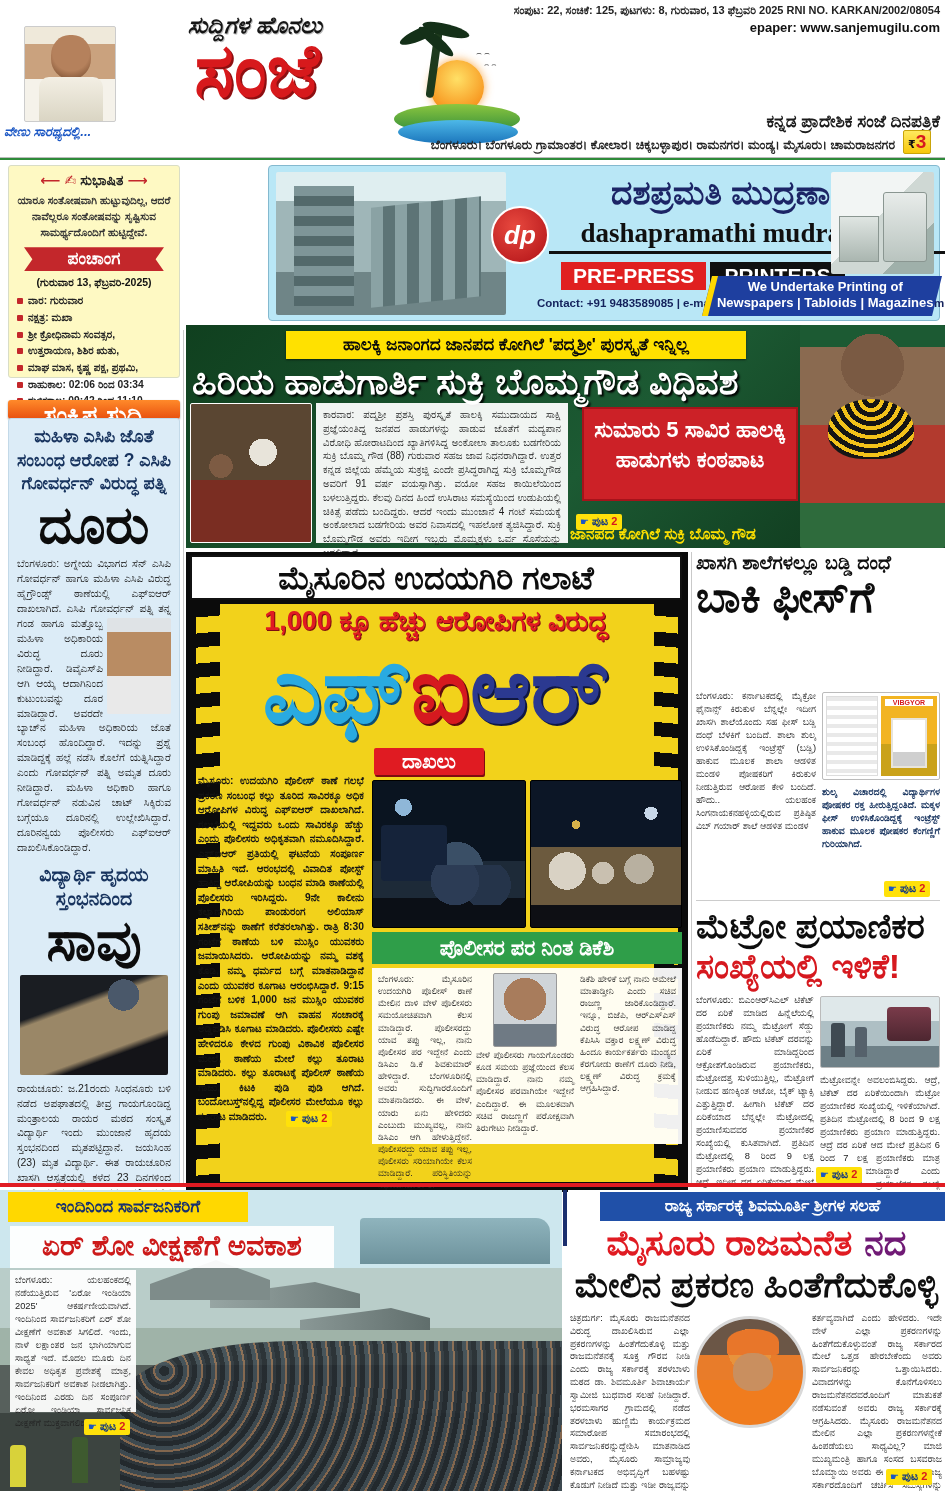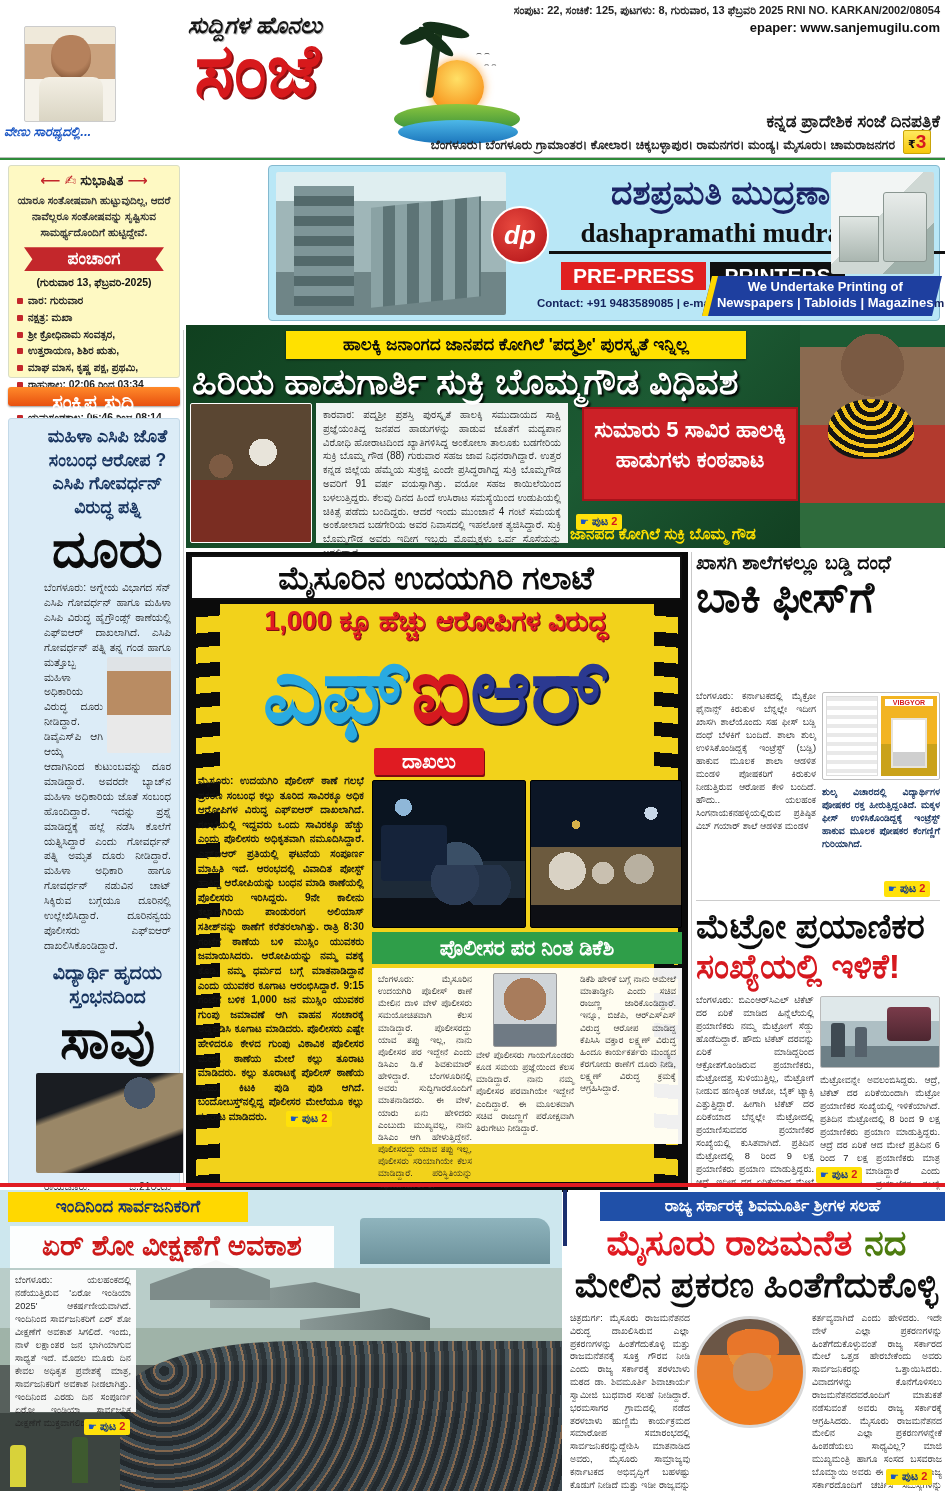--- a/index.html
+++ b/index.html
@@ -130,23 +130,23 @@
       <div><span class="bullet"></span><span>ನಕ್ಷತ್ರ: ಮಖಾ</span></div>
       <div><span class="bullet"></span><span>ಶ್ರೀ ಕ್ರೋಧಿನಾಮ ಸಂವತ್ಸರ,</span></div>
       <div><span class="bullet"></span><span>ಉತ್ತರಾಯಣ, ಶಿಶಿರ ಋತು,</span></div>
       <div><span class="bullet"></span><span>ಮಾಘ ಮಾಸ, ಕೃಷ್ಣ ಪಕ್ಷ, ಪ್ರಥಮಿ,</span></div>
       <div><span class="bullet"></span><span>ರಾಹುಕಾಲ: 02:06 ರಿಂದ 03:34</span></div>
       <div><span class="bullet"></span><span>ಗುಳಿಕಕಾಲ: 09:42 ರಿಂದ 11:10</span></div>
       <div><span class="bullet"></span><span>ಯಮಗಂಡಕಾಲ: 06:46 ರಿಂದ 08:14</span></div>
     </div>
   </div>
 
-  <div class="abs brief-banner center" style="left:8px;top:387px;width:172px;height:19px;font-size:20px;line-height:30px;">ಸಂಕ್ಷಿಪ್ತ ಸುದ್ದಿ</div>
-
-  <div class="abs blue-panel" style="left:8px;top:418px;width:172px;height:767px;padding-left:27px;">
+  <div class="abs brief-banner center" style="left:8px;top:400px;width:172px;height:19px;font-size:24px;line-height:30px;">ಸಂಕ್ಷಿಪ್ತ ಸುದ್ದಿ</div>
+
+  <div class="abs blue-panel" style="left:8px;top:418px;width:172px;height:767px;">
 
     <div class="center b" style="margin:6px 4px 0;font-size:17.5px;line-height:1.35;color:#17335e;">ಮಹಿಳಾ ಎಸಿಪಿ ಜೊತೆ ಸಂಬಂಧ ಆರೋಪ ? ಎಸಿಪಿ ಗೋವರ್ಧನ್ ವಿರುದ್ಧ ಪತ್ನಿ</div>
     <div class="center b" style="font-size:52px;line-height:1.05;color:#0c0c0c;margin-top:2px;">ದೂರು</div>
     <div class="kn-body just" style="margin:4px 8px 0;color:#222;">
       <span>ಬೆಂಗಳೂರು: ಅಗ್ನೇಯ ವಿಭಾಗದ ಸೆನ್ ಎಸಿಪಿ ಗೋವರ್ಧನ್ ಹಾಗೂ ಮಹಿಳಾ ಎಸಿಪಿ ವಿರುದ್ಧ ಹೈಗ್ರೌಂಡ್ಸ್ ಠಾಣೆಯಲ್ಲಿ ಎಫ್‌ಐಆರ್ ದಾಖಲಾಗಿದೆ. ಎಸಿಪಿ ಗೋವರ್ಧನ್ ಪತ್ನಿ ತನ್ನ</span>
       <span class="photo" style="position:relative;float:right;width:64px;height:96px;margin:2px 0 2px 4px;display:block;
             background:linear-gradient(180deg,#dfe3e6 0 15%,#b98c63 15% 60%,#e9e9e9 60%);"></span>
       <span>ಗಂಡ ಹಾಗೂ ಮತ್ತೊಬ್ಬ ಮಹಿಳಾ ಅಧಿಕಾರಿಯ ವಿರುದ್ಧ ದೂರು ನೀಡಿದ್ದಾರೆ. ಡಿವೈಎಸ್‌ಪಿ ಆಗಿ ಆಯ್ಕೆ ಆದಾಗಿನಿಂದ ಕುಟುಂಬವನ್ನು</span>
       <span>ದೂರ ಮಾಡಿದ್ದಾರೆ. ಅವರದೇ ಬ್ಯಾಚ್‌ನ ಮಹಿಳಾ ಅಧಿಕಾರಿಯ ಜೊತೆ ಸಂಬಂಧ ಹೊಂದಿದ್ದಾರೆ. ಇದನ್ನು ಪ್ರಶ್ನೆ ಮಾಡಿದ್ದಕ್ಕೆ ಹಲ್ಲೆ ನಡೆಸಿ ಕೊಲೆಗೆ ಯತ್ನಿಸಿದ್ದಾರೆ ಎಂದು ಗೋವರ್ಧನ್ ಪತ್ನಿ ಅಮೃತ ದೂರು ನೀಡಿದ್ದಾರೆ. ಮಹಿಳಾ ಅಧಿಕಾರಿ ಹಾಗೂ ಗೋವರ್ಧನ್ ನಡುವಿನ ಚಾಟ್ ಸಿಕ್ಕಿರುವ ಬಗ್ಗೆಯೂ ದೂರಿನಲ್ಲಿ ಉಲ್ಲೇಖಿಸಿದ್ದಾರೆ. ದೂರಿನನ್ವಯ ಪೊಲೀಸರು ಎಫ್‌ಐಆರ್ ದಾಖಲಿಸಿಕೊಂಡಿದ್ದಾರೆ.</span>
     </div>
@@ -294,21 +294,21 @@
     <div class="abs" style="left:84px;top:226px;">
       <span class="pageref"><span class="hand">☛</span> <span>ಪುಟ</span> <span class="num">2</span></span>
     </div>
   </div>
 
   <div class="abs" style="left:563px;top:1190px;width:4px;height:56px;background:#1b2f6e;"></div>
 
   <div class="abs" style="left:568px;top:1190px;width:377px;height:301px;background:#fff;">
     <div class="bluekicker abs center" style="left:32px;top:2px;width:345px;height:29px;font-size:16px;line-height:28px;">ರಾಜ್ಯ ಸರ್ಕಾರಕ್ಕೆ ಶಿವಮೂರ್ತಿ ಶ್ರೀಗಳ ಸಲಹೆ</div>
     <div class="abs center b" style="left:0;top:34px;width:377px;font-size:35px;line-height:1.1;">
-      <span style="color:#e01b22;">ಮೈಸೂರು ರಾಜಮನೆತ</span><span style="color:#4d7c0f;margin-left:12px;">ನದ</span>
+      <span style="color:#e01b22;">ಮೈಸೂರು ರಾಜಮನೆತ</span><span style="color:#701a75;margin-left:12px;">ನದ</span>
     </div>
     <div class="abs center b" style="left:0;top:76px;width:377px;font-size:35px;line-height:1.1;color:#101010;">ಮೇಲಿನ ಪ್ರಕರಣ ಹಿಂತೆಗೆದುಕೊಳ್ಳಿ</div>
     <div class="abs just" style="left:2px;top:122px;width:120px;height:172px;font-size:9.3px;line-height:1.38;color:#222;">ಚಿತ್ರದುರ್ಗ: ಮೈಸೂರು ರಾಜಮನೆತನದ ವಿರುದ್ಧ ದಾಖಲಿಸಿರುವ ಎಲ್ಲಾ ಪ್ರಕರಣಗಳನ್ನು ಹಿಂತೆಗೆದುಕೊಳ್ಳಿ ಮತ್ತು ರಾಜಮನೆತನಕ್ಕೆ ಸೂಕ್ತ ಗೌರವ ನೀಡಿ ಎಂದು ರಾಜ್ಯ ಸರ್ಕಾರಕ್ಕೆ ತರಳಬಾಳು ಮಠದ ಡಾ. ಶಿವಮೂರ್ತಿ ಶಿವಾಚಾರ್ಯ ಸ್ವಾಮೀಜಿ ಬುಧವಾರ ಸಲಹೆ ನೀಡಿದ್ದಾರೆ. ಭರಮಸಾಗರ ಗ್ರಾಮದಲ್ಲಿ ನಡೆದ ತರಳಬಾಳು ಹುಣ್ಣಿಮೆ ಕಾರ್ಯಕ್ರಮದ ಸಮಾರೋಪ ಸಮಾರಂಭದಲ್ಲಿ ಸಾರ್ವಜನಿಕರನ್ನುದ್ದೇಶಿಸಿ ಮಾತನಾಡಿದ ಅವರು, ಮೈಸೂರು ಸಾಮ್ರಾಜ್ಯವು ಕರ್ನಾಟಕದ ಅಭಿವೃದ್ಧಿಗೆ ಬಹಳಷ್ಟು ಕೊಡುಗೆ ನೀಡಿದೆ ಮತ್ತು ಇಡೀ ರಾಜ್ಯವನ್ನು ಭಾರತದ ಒಕ್ಕೂಟಕ್ಕೆ ದಾನ ಮಾಡಿದೆ, ಅದ್ದರಿಂದ ರಾಜಮನೆತನಕ್ಕೆ ಹೊಂದರೆ ನೀಡದಿರುವುದು ಸರ್ಕಾರದ</div>
     <div class="abs" style="left:126px;top:126px;width:112px;height:112px;border-radius:50%;border:3px solid #d9d9d9;overflow:hidden;background:
          radial-gradient(circle at 50% 30%,#e8933c 0 24%,transparent 24%),
          linear-gradient(180deg,#6b5646 0 34%,#e87c2a 34% 58%,#f07c1e 58%);">
       <div class="abs" style="left:30px;top:10px;width:52px;height:26px;border-radius:50% 50% 10% 10%;background:#e8762a;"></div>
       <div class="abs" style="left:36px;top:34px;width:40px;height:38px;border-radius:45%;background:#c98f5f;"></div>
     </div>
     <div class="abs just" style="left:126px;top:244px;width:112px;height:50px;font-size:9.3px;line-height:1.38;color:#222;"></div>

